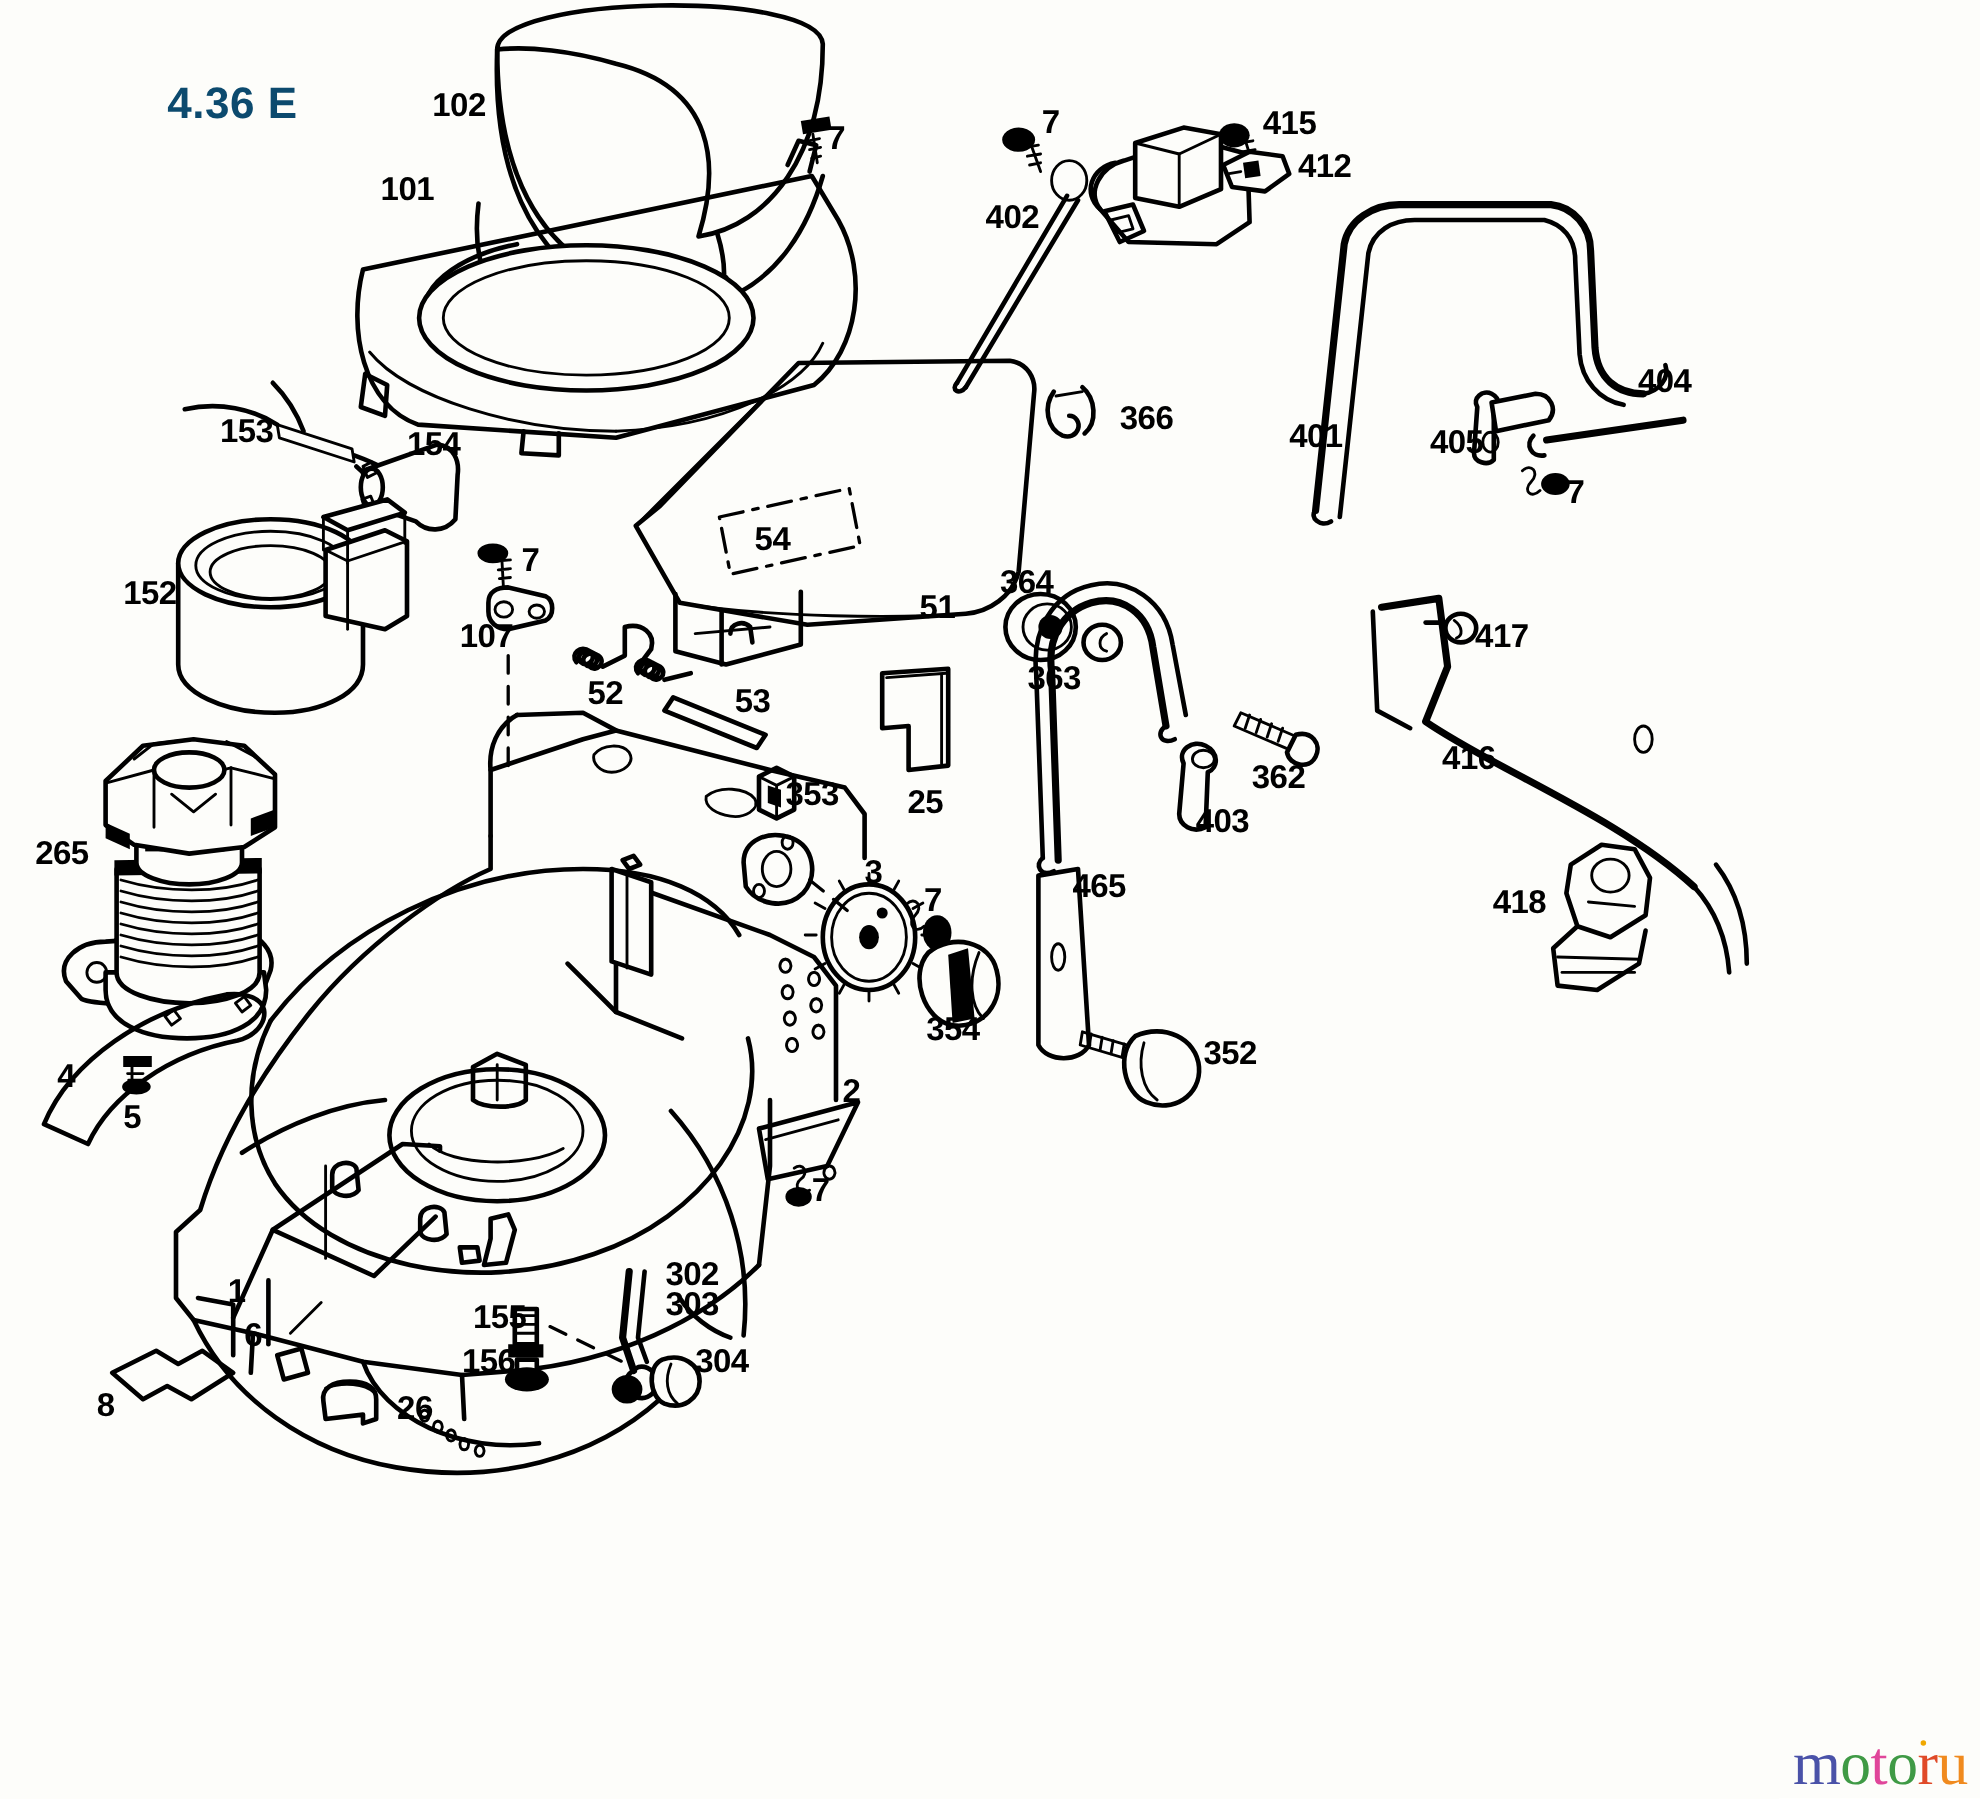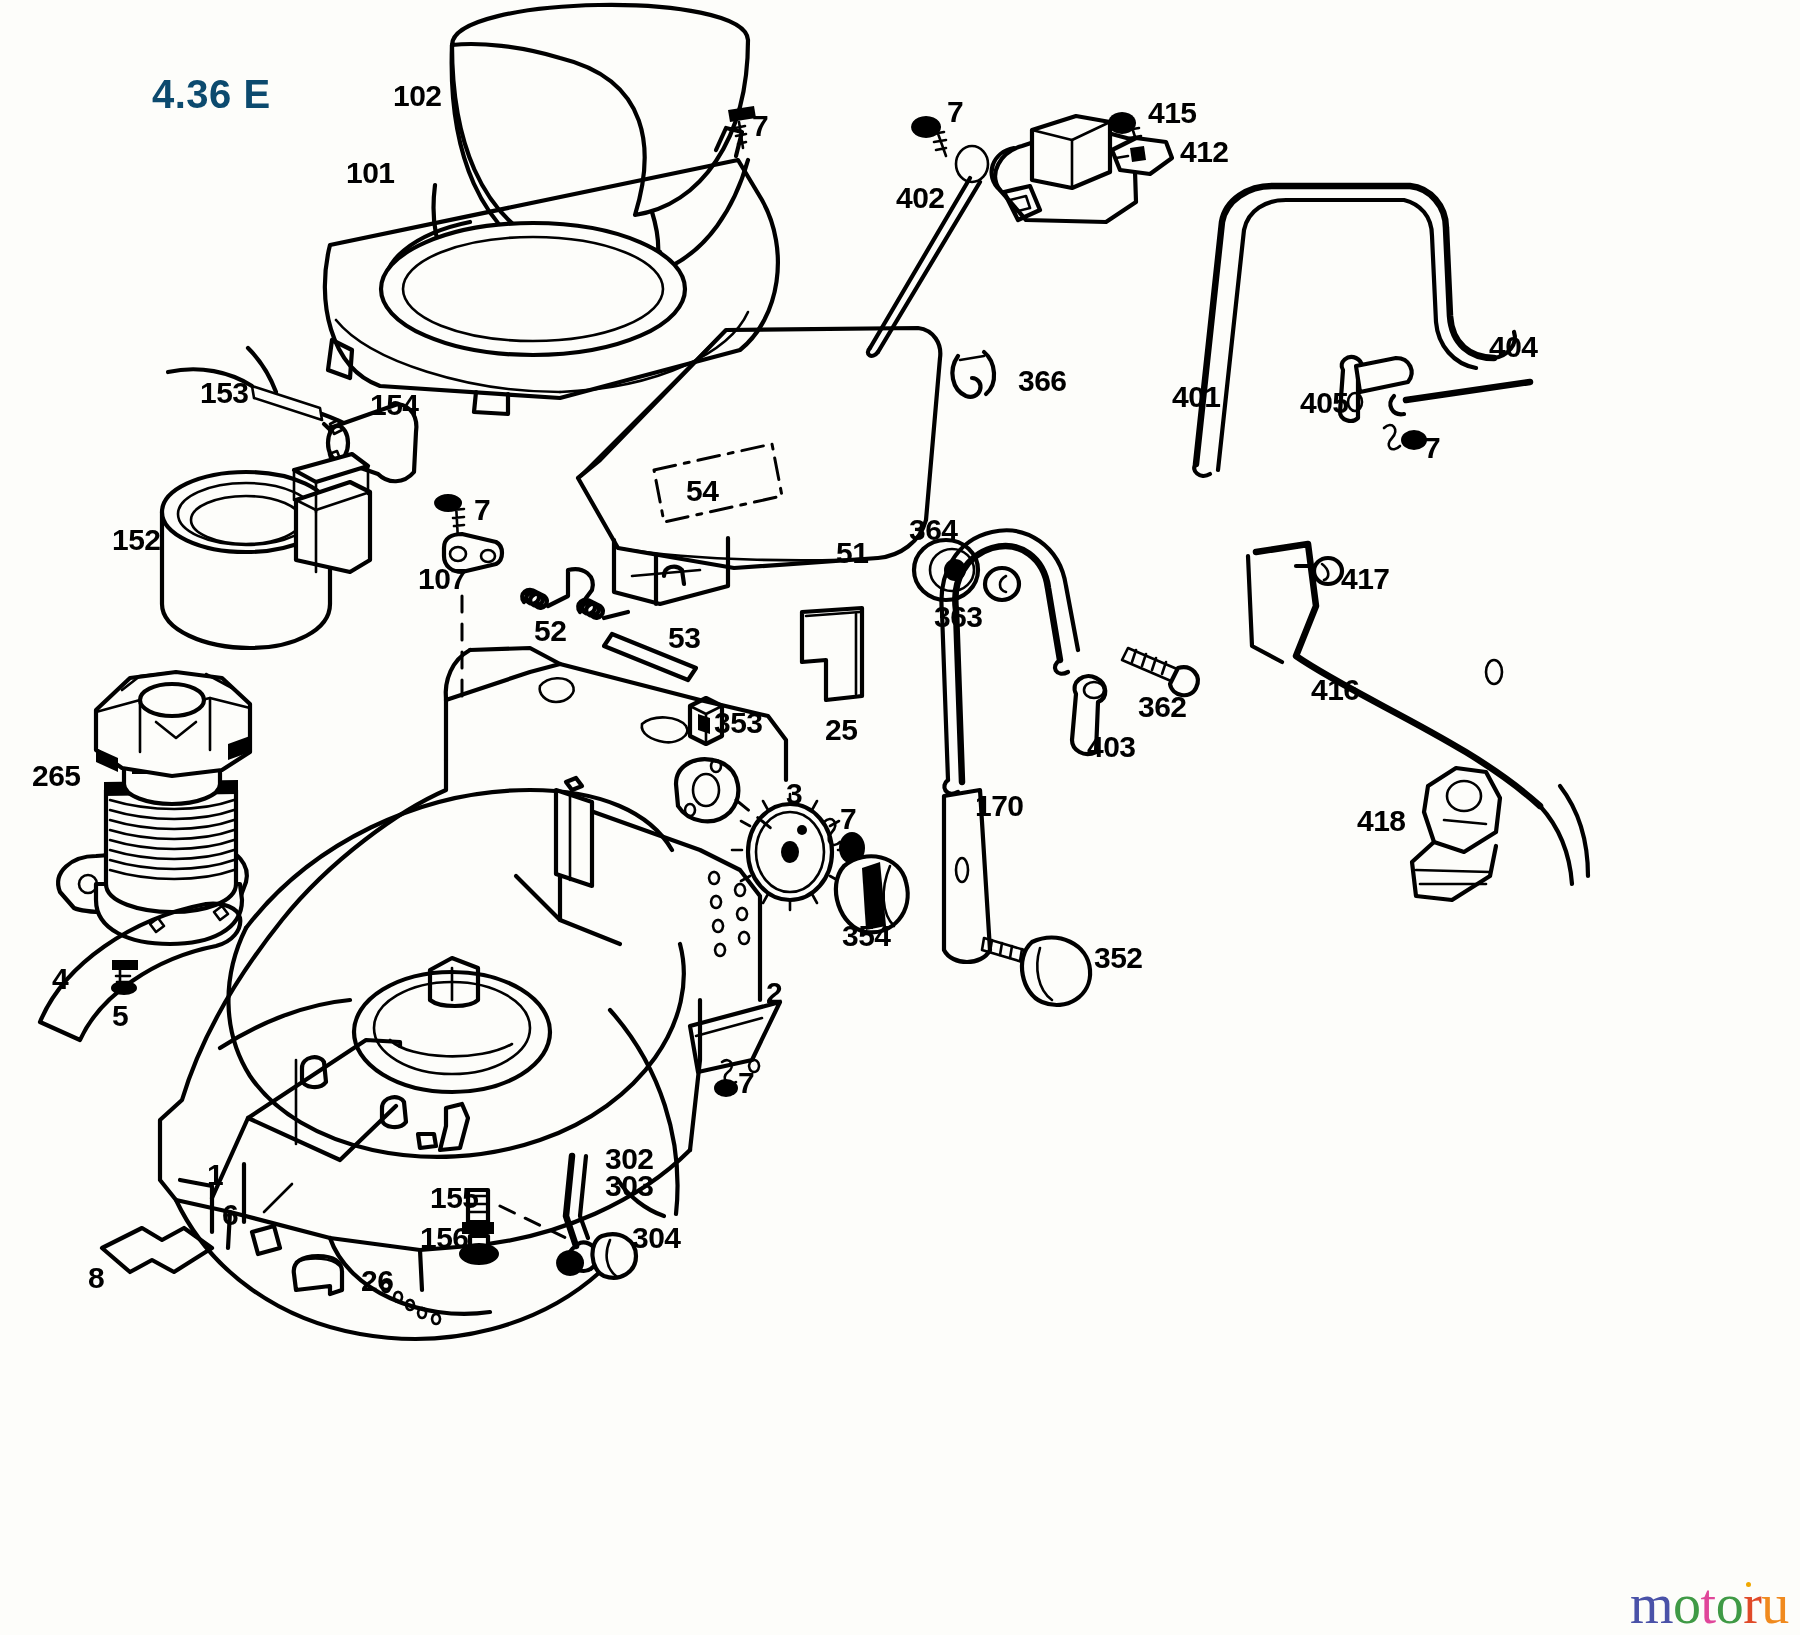--- a/index.html
+++ b/index.html
@@ -579,21 +579,21 @@
   <div class="callout" style="left:934px; top:601px;text-align:right;">363</div>
   <div class="callout" style="left:1138px; top:691px;">362</div>
   <div class="callout" style="left:1087px; top:731px;">403</div>
   <div class="callout" style="left:1311px; top:674px;">416</div>
   <div class="callout" style="left:825px; top:714px;">25</div>
   <div class="callout" style="left:714px; top:707px;">353</div>
   <div class="callout" style="left:32px; top:760px;">265</div>
   <div class="callout" style="left:1357px; top:805px;">418</div>
   <div class="callout" style="left:786px; top:778px;">3</div>
   <div class="callout" style="left:840px; top:803px;">7</div>
-  <div class="callout" style="left:975px; top:790px;">170</div>
+  <div class="callout" style="left:975px; top:790px;">465</div>
   <div class="callout" style="left:842px; top:920px;">354</div>
   <div class="callout" style="left:1094px; top:942px;">352</div>
   <div class="callout" style="left:52px; top:963px;">4</div>
   <div class="callout" style="left:112px; top:1000px;">5</div>
   <div class="callout" style="left:766px; top:977px;">2</div>
   <div class="callout" style="left:738px; top:1067px;">7</div>
   <div class="callout" style="left:207px; top:1159px;">1</div>
   <div class="callout" style="left:605px; top:1143px;">302</div>
   <div class="callout" style="left:605px; top:1170px;">303</div>
   <div class="callout" style="left:430px; top:1182px;">155</div>

